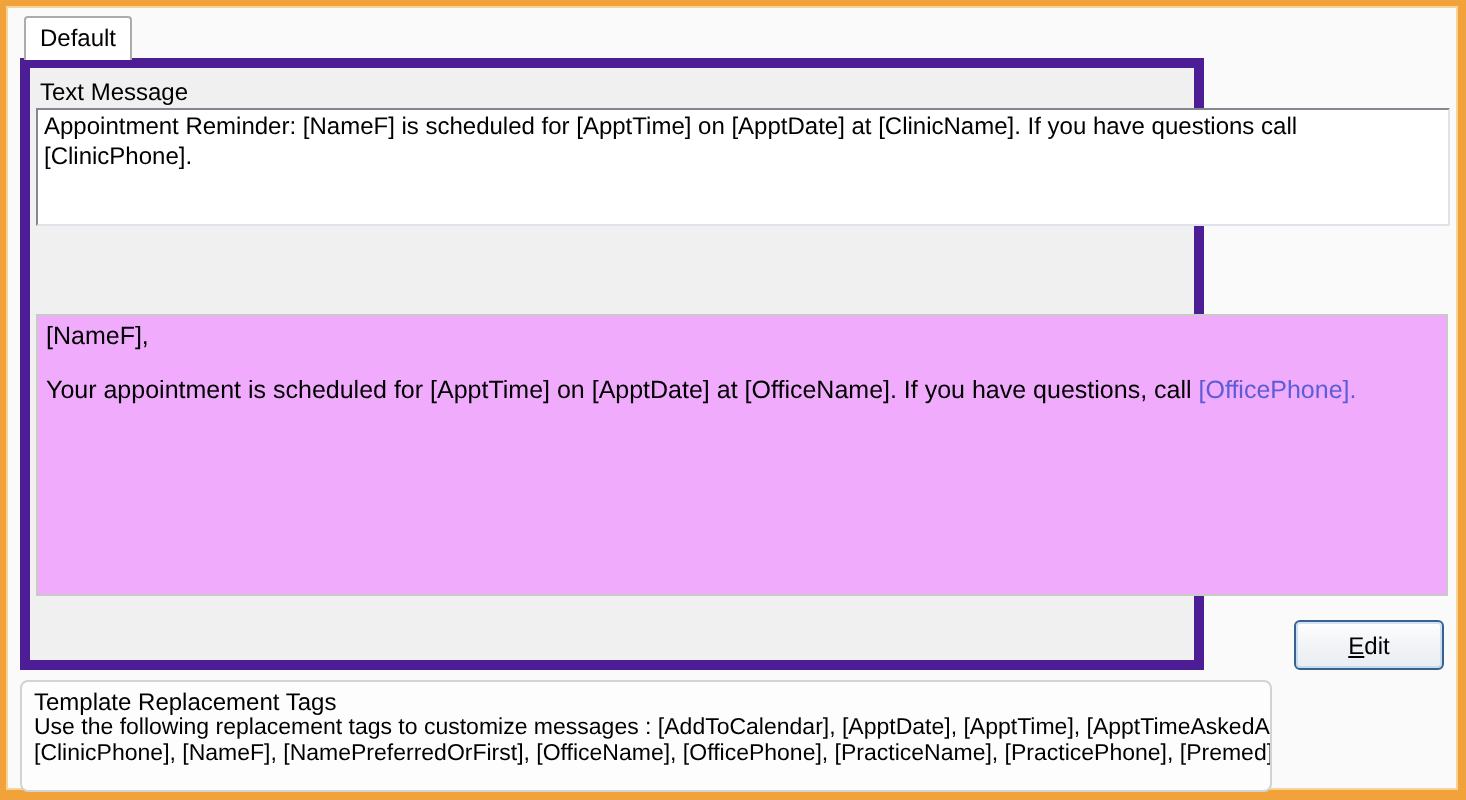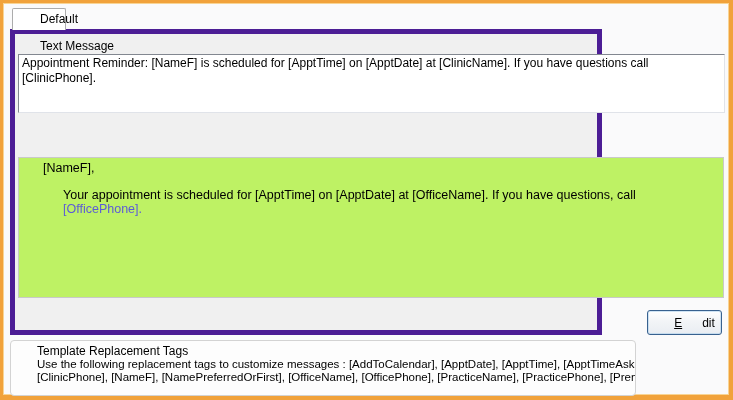--- a/index.html
+++ b/index.html
@@ -1,15 +1,15 @@
 <!DOCTYPE html>
 <html><head>
 <meta charset="utf-8">
 <style>
-  * { box-sizing: border-box; padding-left: 20px; }
+  * { box-sizing: border-box; }
   html,body { margin:0; padding:0; }
   body {
     width:733px; height:400px; position:relative;
     font-family:"Liberation Sans", sans-serif;
     background:#ffffff; color:#000;
     overflow:hidden;
   }
   #frame {
     position:absolute; left:0; top:0; width:733px; height:400px;
     border-style:solid; border-color:#F1A23B;
@@ -38,21 +38,21 @@
     position:absolute; background:#fff; color:#000;
     border:1px solid; border-color:#828790 #E0E3E9 #E0E3E9 #828790;
     font-family:"Liberation Sans", sans-serif; font-size:12px;
     padding:1px 3px; margin:0; outline:none; resize:none; overflow:hidden;
     line-height:15px;
   }
   #tb-message { left:3px; top:20px; width:707px; height:59px; }
   #tb-subject { left:3px; top:99px; width:707px; height:21px; }
   #rich-body {
     position:absolute; left:3px; top:123px; width:706px; height:141px;
-    background:#bef264; border:1px solid #C9C9C9; padding:2px 4px;
+    background:#f0abfc; border:1px solid #C9C9C9; padding:2px 4px;
     font-size:12.5px; line-height:14px; overflow:hidden;
   }
   #rich-body .greeting { margin-top:1px; }
   #rich-body .main { margin-top:13px; }
   #rich-body .disclaimer { margin-top:25px; }
   #rich-body .phone-link { color:#5C5CD6; }
   
   .secure-row {
     position:absolute; left:8px; top:276px; width:183px; height:23px;
     background:#ffffff; display:flex; align-items:center; cursor:default;

